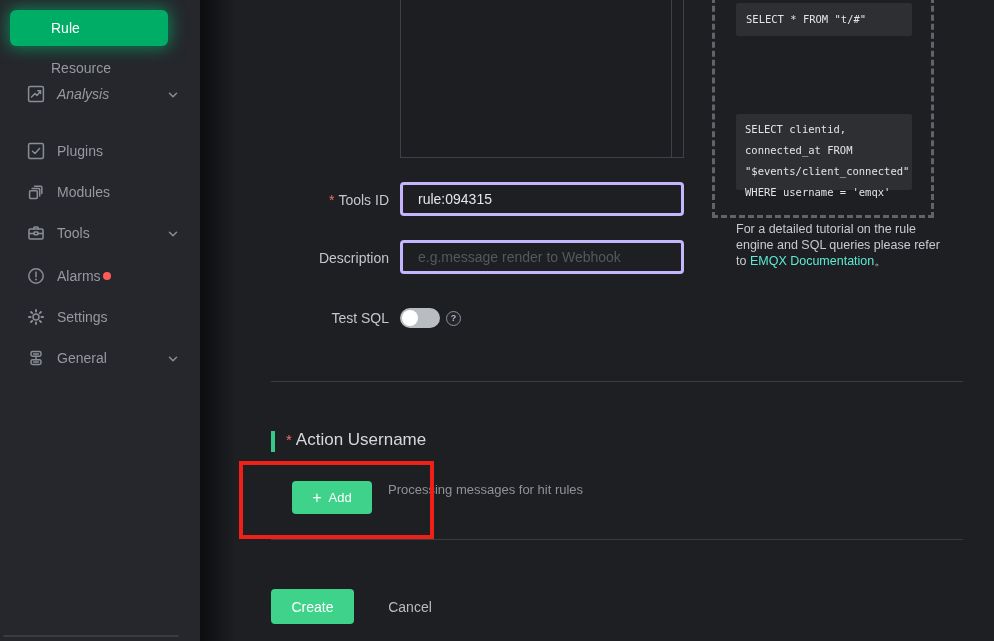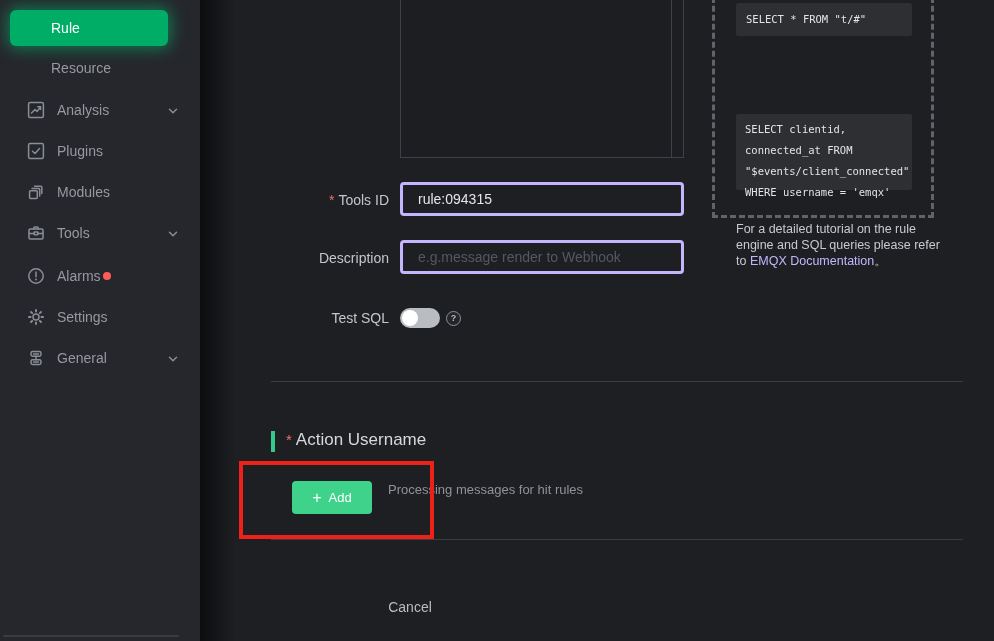--- a/index.html
+++ b/index.html
@@ -14,21 +14,21 @@
   .menu-rule { position:absolute; left:10px; top:10px; width:158px; height:36px; background:#00ad66;
     border-radius:6px; color:#fff; font-size:14px; line-height:36px; padding-left:41px; cursor:pointer;
     box-shadow:0 0 16px 2px rgba(0,200,120,0.55); }
   .menu-resource { position:absolute; left:0; top:55px; width:200px; height:26px; line-height:26px;
     padding-left:51px; color:#96999f; font-size:14px; cursor:pointer; }
   .menu-row { position:absolute; left:0; width:200px; height:40px; color:#96999f; font-size:14px; cursor:pointer; }
   .menu-row .ic { position:absolute; left:27px; top:11px; width:18px; height:18px; }
   .menu-row .ic svg { display:block; }
   .menu-row .lbl { position:absolute; left:57px; top:0; line-height:40px; }
   .menu-row .chev { position:absolute; left:167px; top:14px; width:12px; height:12px; }
-  .row-analysis { top:90px; } .row-plugins { top:131px; } .row-modules { top:172px; }
+  .row-analysis { top:74px;font-style:italic; } .row-plugins { top:131px; } .row-modules { top:172px; }
   .row-tools { top:213px; } .row-alarms { top:256px; } .row-settings { top:297px; } .row-general { top:338px; }
   .alarm-dot { position:absolute; left:103px; top:16px; width:8px; height:8px; border-radius:50%; background:#ff5b57; }
   .sidebar-scroll { position:absolute; left:3px; top:635px; width:176px; height:2px; background:#3a3c41; border-radius:1px; }
   svg .st { stroke:#8a8e94; stroke-width:1.5; fill:none; stroke-linecap:round; stroke-linejoin:round; }
 
   
   .sql-editor { position:absolute; left:400px; top:-30px; width:284px; height:188px;
     border:1px solid #3e4147; background:#1c1e21; }
   .editor-gutter { position:absolute; left:671px; top:0; width:1px; height:157px; background:#3e4147; }
   .f-label { position:absolute; left:239px; width:150px; text-align:right; color:#c3c6cb; font-size:14px; }
@@ -66,21 +66,21 @@
   
   .help-panel { position:absolute; left:712px; top:-30px; width:222px; height:248px;
     border:3px dashed #606368; }
   .code-block { position:absolute; left:736px; width:176px; background:#2d2f32; border-radius:2px;
     color:#e2e4e7; font-family:"DejaVu Sans Mono", monospace; font-size:10.5px; }
   .code-1 { top:3px; height:33px; line-height:33px; padding-left:10px; }
   .code-2 { top:114px; height:76px; padding:5px 0 0 9px; }
   .code-2 .ln { height:21px; line-height:21px; white-space:nowrap; }
   .help-step { position:absolute; left:736px; top:47px; width:192px; font-size:12.5px; line-height:15px; color:#c7cacf; }
   .help-tutorial { position:absolute; left:736px; top:221px; width:204px; font-size:12.5px; line-height:16px; color:#c7cacf; }
-  .doc-link { color:#c4b5fd; cursor:pointer; }
+  .doc-link { color:#5eead4; cursor:pointer; }
 </style>
 </head>
 <body>
 
 <div class="screen">
 
   <aside class="sidebar">
     <div class="menu-rule">Rule</div>
 
     <div class="menu-resource">Resource</div>
@@ -219,20 +219,21 @@
   <div class="section-hint">Processing messages for hit rules</div>
 
   <div class="red-annotation"></div>
   <button class="add-btn">
     <span class="plus">+</span>
     <span>Add</span>
   </button>
 
   <div class="divider divider-2"></div>
 
+  <button class="create-btn">Create</button>
   <button class="cancel-btn">Cancel</button>
 
   <div class="help-panel"></div>
 
   <div class="code-block code-1">SELECT * FROM "t/#"</div>
 
 
   <div class="code-block code-2">
     <div class="ln">SELECT clientid,</div>
     <div class="ln">connected_at FROM</div>

